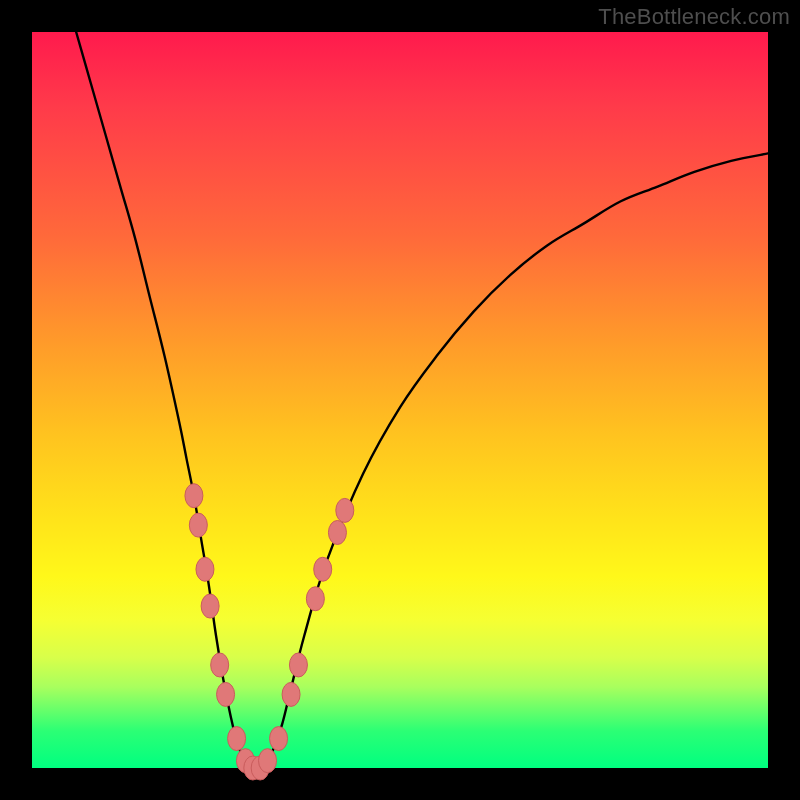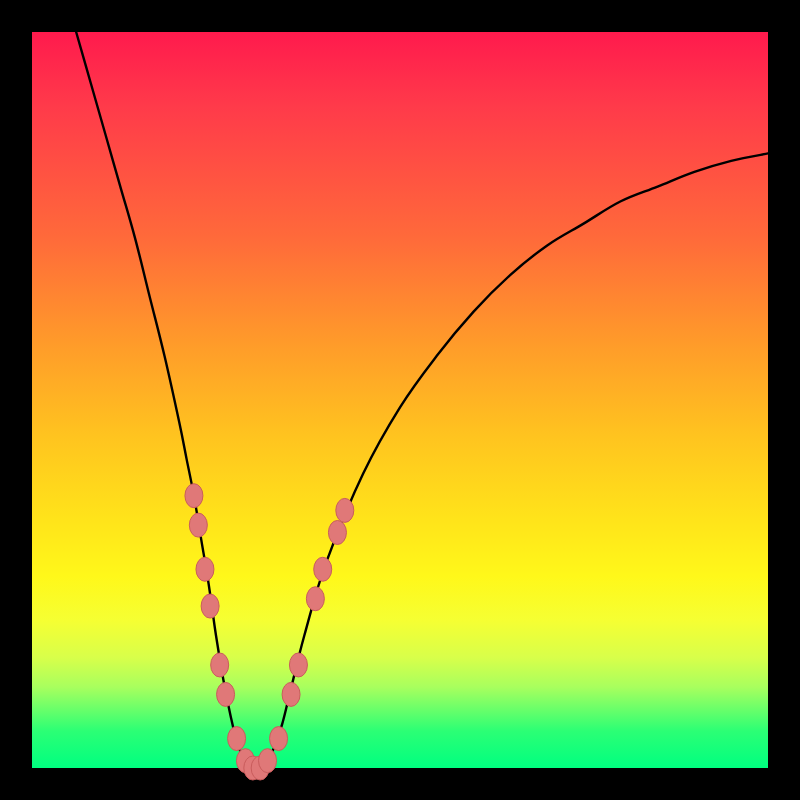--- a/index.html
+++ b/index.html
@@ -87,13 +87,14 @@
         <ellipse cx="246.56" cy="706.56" rx="9" ry="12" fill="#e07878" stroke="#c95c5c" stroke-width="1"></ellipse>
         <ellipse cx="259.072" cy="662.4" rx="9" ry="12" fill="#e07878" stroke="#c95c5c" stroke-width="1"></ellipse>
         <ellipse cx="266.432" cy="632.96" rx="9" ry="12" fill="#e07878" stroke="#c95c5c" stroke-width="1"></ellipse>
         <ellipse cx="283.36" cy="566.72" rx="9" ry="12" fill="#e07878" stroke="#c95c5c" stroke-width="1"></ellipse>
         <ellipse cx="290.72" cy="537.28" rx="9" ry="12" fill="#e07878" stroke="#c95c5c" stroke-width="1"></ellipse>
         <ellipse cx="305.44" cy="500.48" rx="9" ry="12" fill="#e07878" stroke="#c95c5c" stroke-width="1"></ellipse>
         <ellipse cx="312.8" cy="478.40000000000003" rx="9" ry="12" fill="#e07878" stroke="#c95c5c" stroke-width="1"></ellipse>
       </g>
   </svg>
 
+  <div class="watermark">TheBottleneck.com</div>
 </div>
 
 </body></html>

